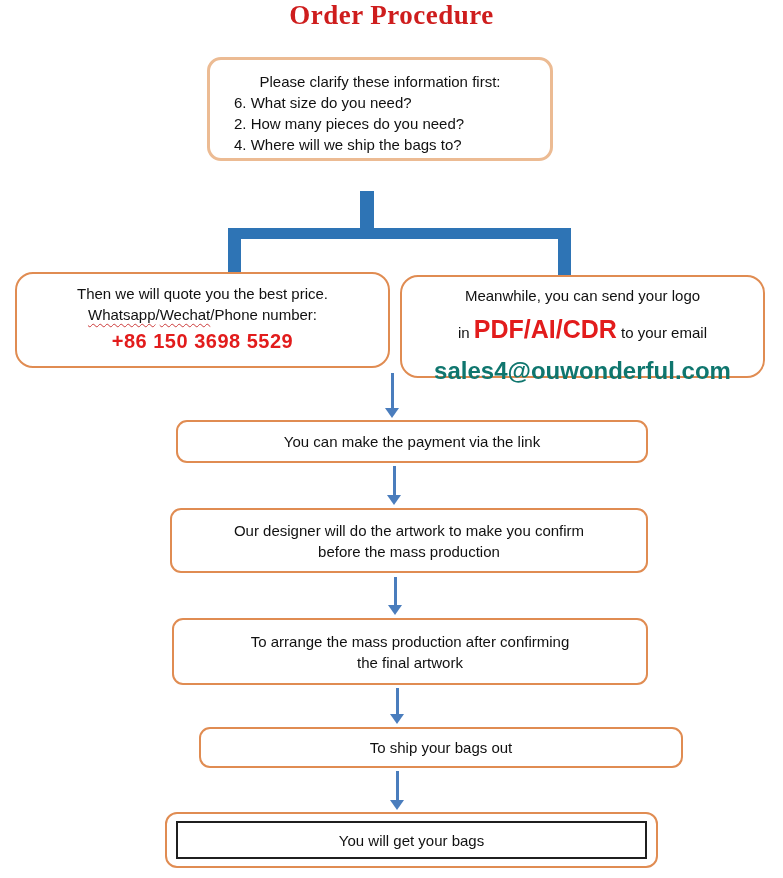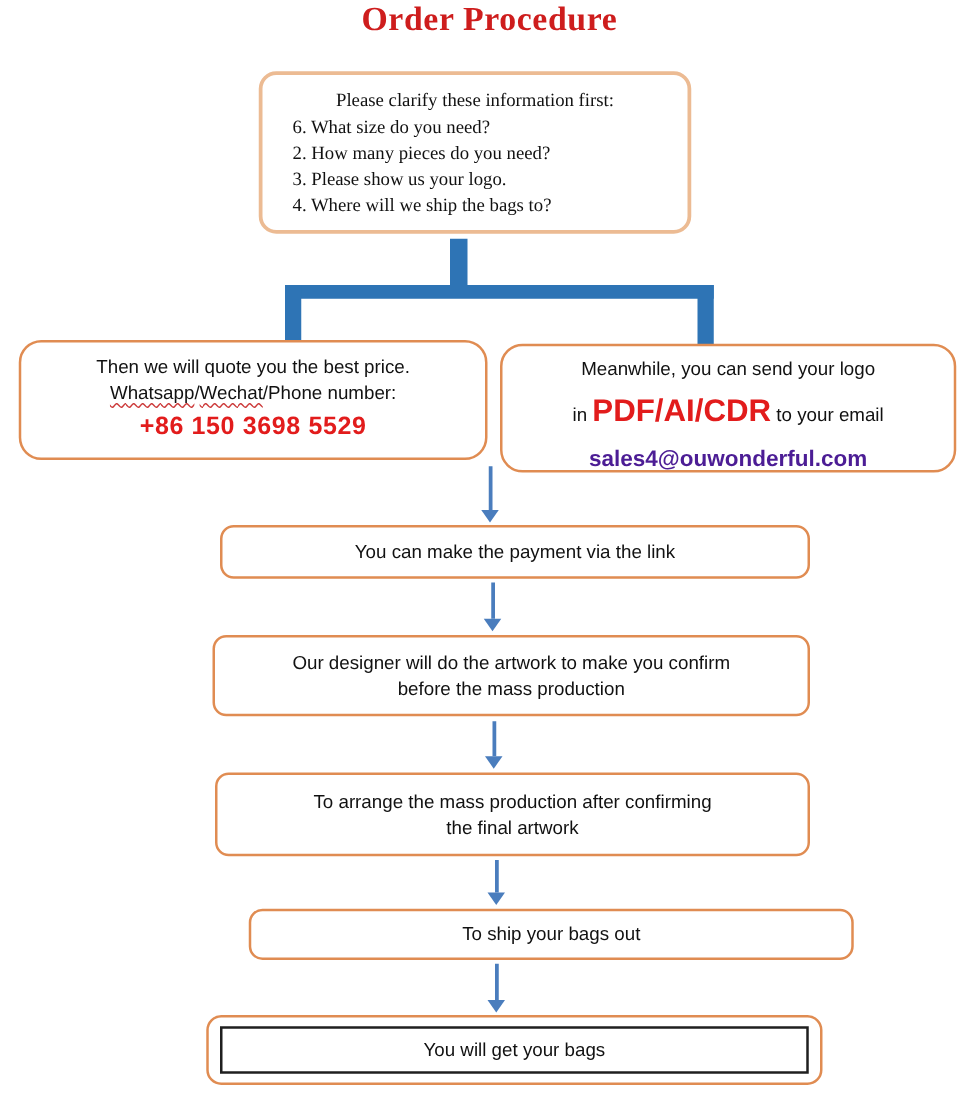--- a/index.html
+++ b/index.html
@@ -20,25 +20,24 @@
     letter-spacing:0.5px;
   }
   
   .obox{
     position:absolute;box-sizing:border-box;
     background:#ffffff;
     border:2px solid #E08C52;
     border-radius:16px;
   }
   .clarify{
-    left:207px;top:57px;width:346px;height:130px;
+    left:207px;top:57px;width:346px;height:104px;
     border:3px solid #ECBB93;border-radius:14px;
     font-size:15px;line-height:21px;
     padding:11px 10px 0 10px;
-    font-family:Liberation Serif, serif;
   }
   .clarify .heading{text-align:center;}
   .clarify .item{text-align:left;padding-left:14px;}
   
   .conn{position:absolute;background:#2E74B5;}
   .conn-stem{left:360px;top:191px;width:14px;height:41px;}
   .conn-bar{left:228px;top:228px;width:343px;height:11px;}
   .conn-left-leg{left:228px;top:228px;width:13px;height:46px;}
   .conn-right-leg{left:558px;top:228px;width:13px;height:49px;}
   
@@ -57,21 +56,21 @@
     text-decoration-thickness:1px;
     text-underline-offset:3px;
   }
   .logo{
     left:400px;top:275px;width:365px;height:103px;border-radius:18px;
     display:flex;flex-direction:column;align-items:center;justify-content:space-between;
     padding-top:10px;font-size:15px;
   }
   .logo .l2{margin-top:11px;}
   .logo .formats{font-size:25px;font-weight:bold;color:#E21C1C;}
-  .logo .email{margin-top:13px;font-size:18px;font-weight:bold;color:#4c1d95;}
+  .logo .email{margin-top:13px;font-size:24px;font-weight:bold;color:#0f766e;}
   
   .arrow{
     position:absolute;width:14px;
     display:flex;flex-direction:column;align-items:center;
   }
   .arrow .shaft{width:3px;flex:1;background:#4A7DBD;}
   .arrow .head{
     width:0;height:0;
     border-left:7px solid transparent;border-right:7px solid transparent;
     border-top:10px solid #4A7DBD;
@@ -99,21 +98,20 @@
 <body>
 
 <div id="canvas">
 
   <div class="title">Order Procedure</div>
 
   <div class="obox clarify">
     <div class="heading">Please clarify these information first:</div>
     <div class="item">6. What size do you need?</div>
     <div class="item">2. How many pieces do you need?</div>
-    <div class="item">3. Please show us your logo.</div>
     <div class="item">4. Where will we ship the bags to?</div>
   </div>
 
   <div class="conn conn-stem"></div>
   <div class="conn conn-bar"></div>
   <div class="conn conn-left-leg"></div>
   <div class="conn conn-right-leg"></div>
 
   <div class="obox quote">
     <div class="line">Then we will quote you the best price.</div>

